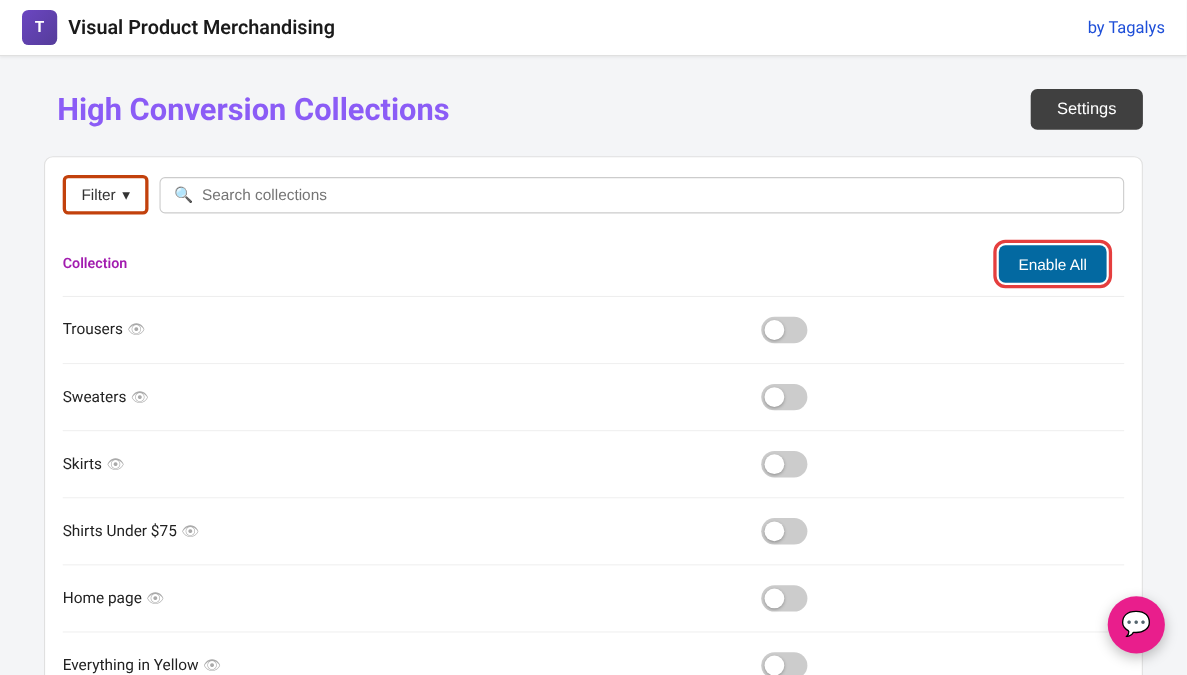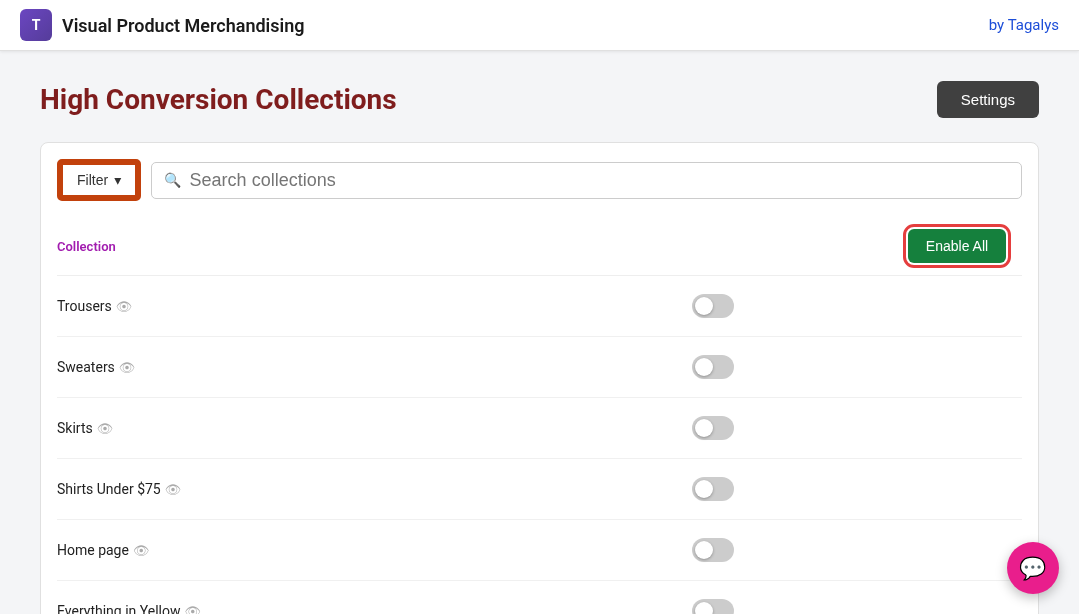--- a/index.html
+++ b/index.html
@@ -54,21 +54,22 @@
     }
     .page-header {
       display: flex;
       align-items: center;
       justify-content: space-between;
       margin-bottom: 24px;
     }
     .page-title {
       font-size: 28px;
       font-weight: 700;
-      color: #7f1d1d;
+      color: #8b5cf6;
+      margin-left: 12px;
     }
     .settings-btn {
       background: #404040;
       color: white;
       border: none;
       padding: 10px 24px;
       border-radius: 6px;
       font-size: 15px;
       font-weight: 500;
       cursor: pointer;
@@ -86,21 +87,21 @@
     .filter-bar {
       display: flex;
       align-items: center;
       gap: 10px;
       margin-bottom: 16px;
     }
     .filter-btn {
       display: flex;
       align-items: center;
       gap: 6px;
-      border: 6px solid #c2410c;
+      border: 3px solid #c2410c;
       background: #fff;
       padding: 7px 14px;
       border-radius: 5px;
       font-size: 14px;
       cursor: pointer;
       color: #333;
     }
     .search-box {
       flex: 1;
       display: flex;
@@ -111,21 +112,21 @@
       gap: 8px;
       background: #fff;
     }
     .search-icon {
       color: #999;
       font-size: 14px;
     }
     .search-input {
       border: none;
       outline: none;
-      font-size: 18px;
+      font-size: 14px;
       color: #14532d;
       width: 100%;
     }
 
     
     .table-header {
       display: flex;
       align-items: center;
       padding: 12px 0;
       border-bottom: 1px solid #eee;
@@ -142,21 +143,21 @@
       font-weight: 600;
       color: #444;
       text-align: left;
     }
     .col-action {
       width: 130px;
       display: flex;
       justify-content: center;
     }
     .enable-all-btn {
-      background: #15803d;
+      background: #0369a1;
       color: white;
       border: none;
       padding: 9px 18px;
       border-radius: 6px;
       font-size: 14px;
       font-weight: 500;
       cursor: pointer;
       outline: 3px solid #e53e3e;
       outline-offset: 2px;
     }

